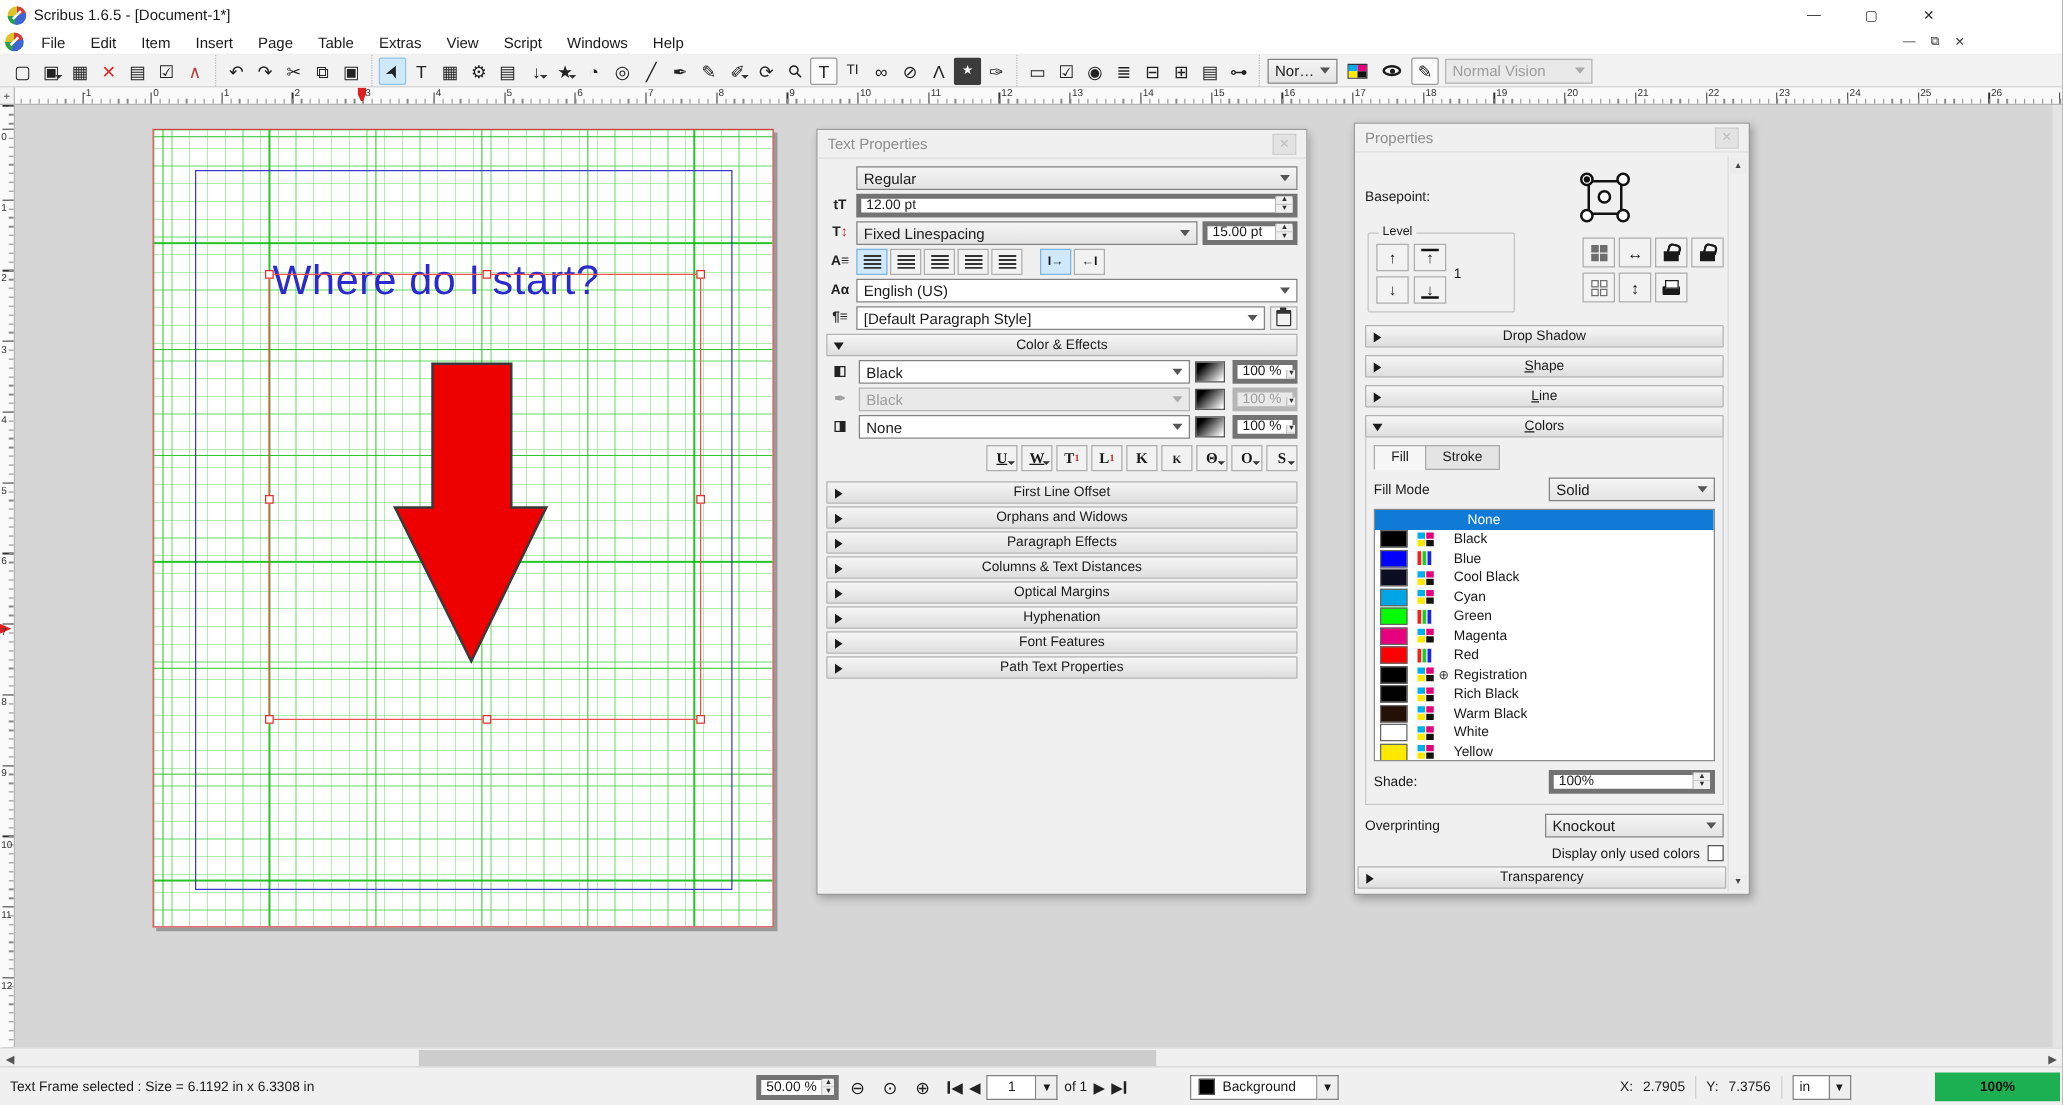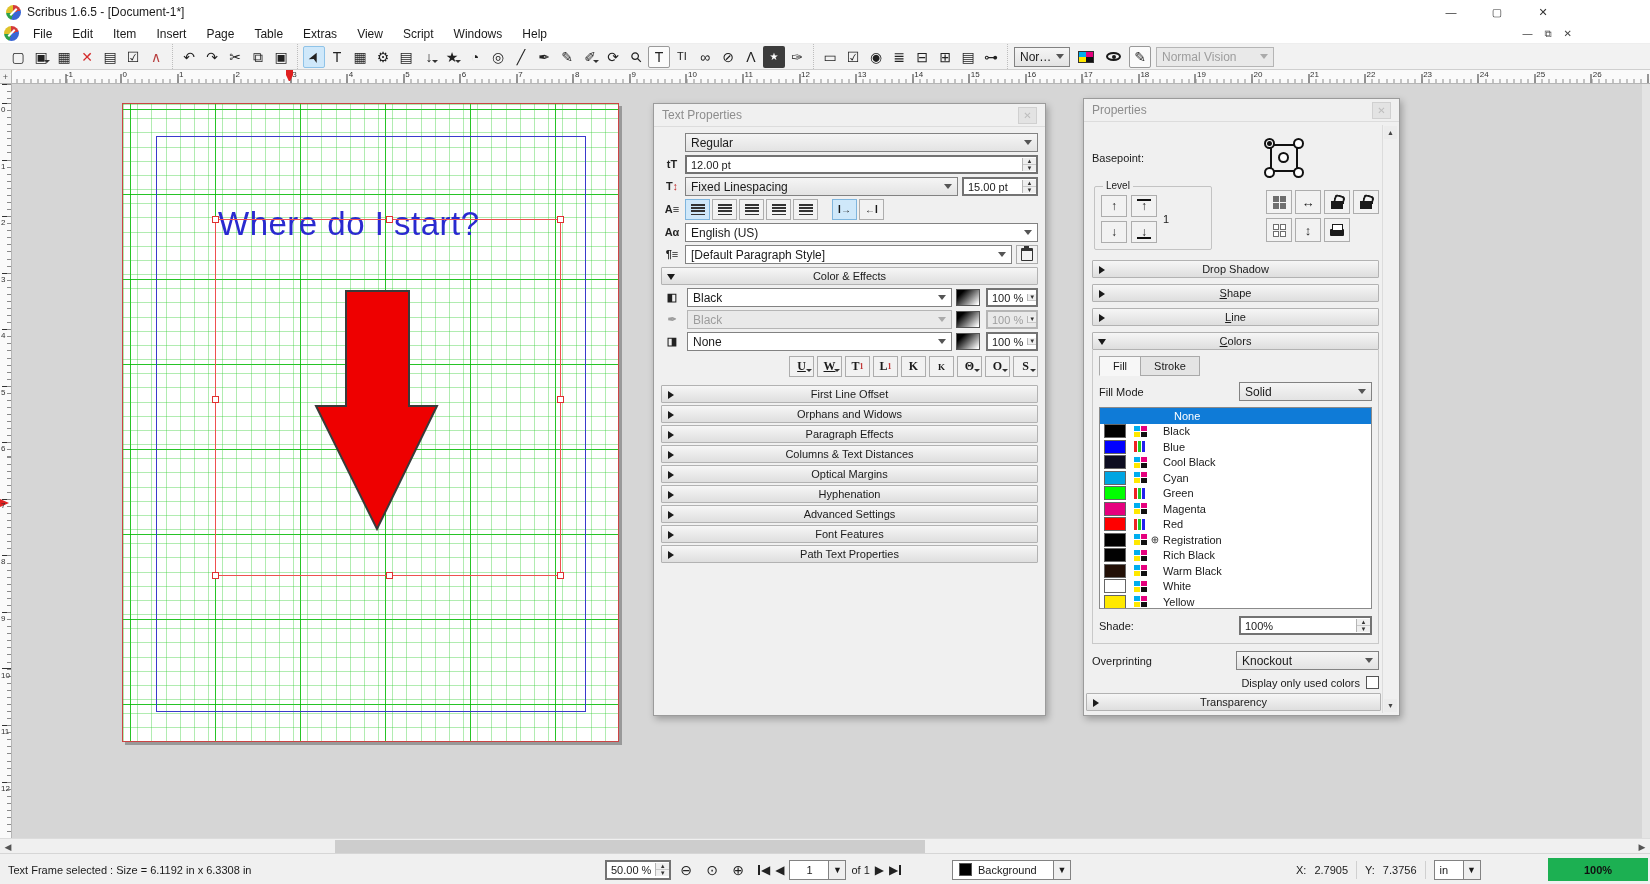--- a/index.html
+++ b/index.html
@@ -31,21 +31,21 @@
 .cmyk2 i{display:block}
 .eye{width:15px;height:9px;border:2px solid #1a1a1a;border-radius:50%;position:relative}
 .eye::after{content:"";position:absolute;left:4px;top:1px;width:4px;height:4px;border-radius:50%;background:#1a1a1a}
 
 .combo{border:1px solid #828282;background:#fff;height:19px;font-size:12px;display:flex;align-items:center;padding:0 5px;position:relative;min-width:0}
 .combo .lbl{white-space:nowrap;overflow:hidden;text-overflow:ellipsis}
 .combo .arr{margin-left:auto;width:0;height:0;border:4px solid transparent;border-top:5px solid #555;transform:translateY(2px);flex:0 0 auto}
 .combo.gray{background:linear-gradient(#f5f5f5,#e3e3e3)}
 .combo.dis{background:#e9e9e9;color:#9d9d9d;border-color:#b5b5b5}
 .combo.dis .arr{border-top-color:#aaa}
-.spin{border:2px solid #737373;background:#fff;height:19px;display:flex;align-items:center;font-size:11px}
+.spin{border:4px solid #737373;background:#fff;height:19px;display:flex;align-items:flex-end;font-size:11px}
 .spin .val{flex:1;display:flex;align-items:center;padding:0 4px;white-space:nowrap}
 .spin .btns{width:14px;display:flex;flex-direction:column;border-left:1px solid #b5b5b5}
 .spin .btns i{flex:1;display:flex;align-items:center;justify-content:center;font-size:6px;font-style:normal;background:#efefef;color:#333}
 .spin .btns i:first-child{border-bottom:1px solid #c9c9c9}
 .spin.dis{background:#e9e9e9;color:#9d9d9d;border-color:#b5b5b5}
 
 .sect{height:18px;background:linear-gradient(#f6f6f6,#dedede);border:1px solid #b2b2b2;display:flex;align-items:center;justify-content:center;font-size:11px;position:relative;border-radius:1px}
 .sect .tri{position:absolute;left:6px;width:0;height:0;border:4px solid transparent;border-left:6px solid #1a1a1a;top:5px}
 .sect.open .tri{border:4px solid transparent;border-top:6px solid #1a1a1a;left:5px;top:6px}
 .mnemonic::first-letter{text-decoration:underline}
@@ -607,24 +607,20 @@
           <div class="sect">
             <span class="tri"></span>
             <span>Optical Margins</span>
           </div>
           <div class="sect">
             <span class="tri"></span>
             <span>Hyphenation</span>
           </div>
           <div class="sect">
             <span class="tri"></span>
-            <span>Advanced Settings</span>
-          </div>
-          <div class="sect">
-            <span class="tri"></span>
             <span>Font Features</span>
           </div>
           <div class="sect">
             <span class="tri"></span>
             <span>Path Text Properties</span>
           </div>
         </div>
     </div>
   </div>
 

